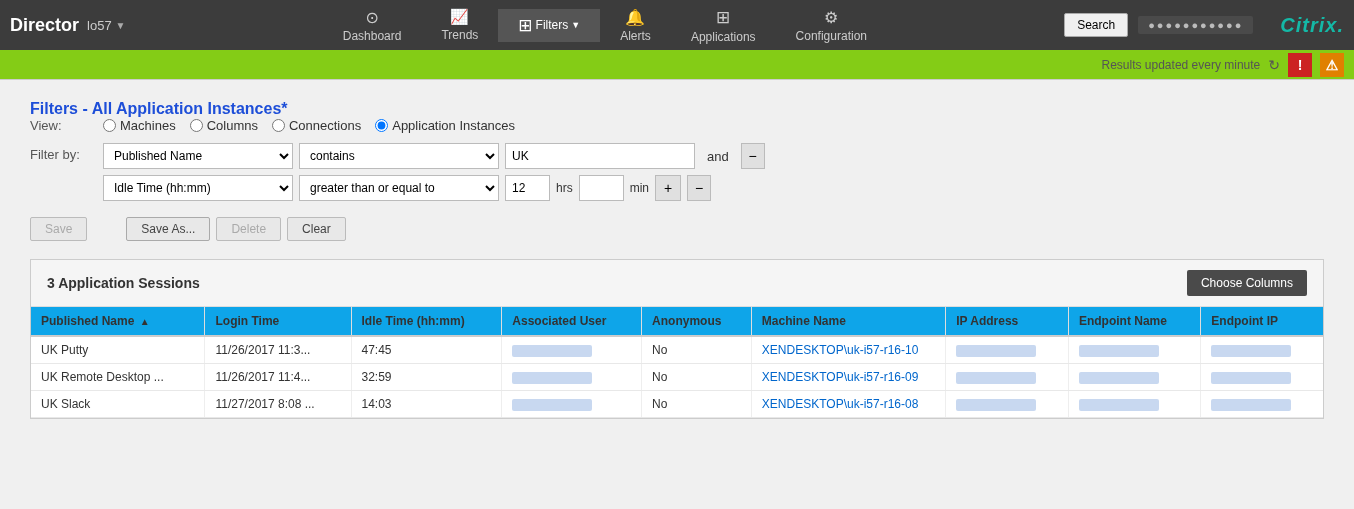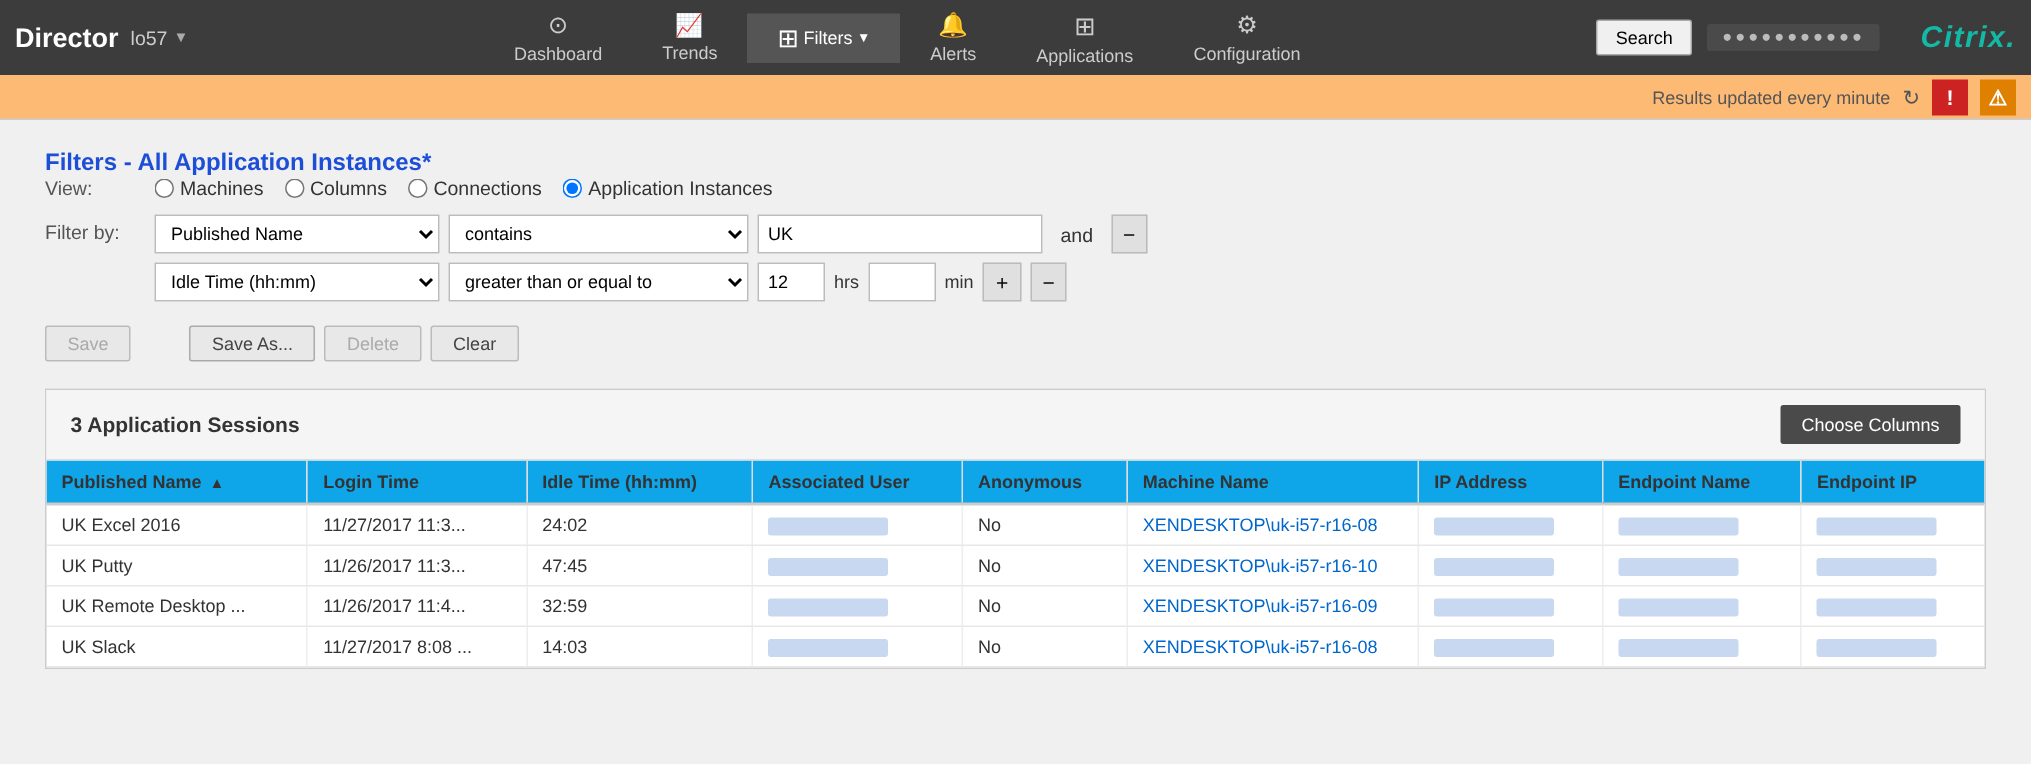--- a/index.html
+++ b/index.html
@@ -75,21 +75,21 @@
     .nav-logo {
       color: #fff;
       font-size: 22px;
       font-style: italic;
       font-weight: bold;
       letter-spacing: 1px;
     }
 
     
     .status-bar {
-      background: #fdba74;
+      background: #84cc16;
       height: 30px;
       display: flex;
       align-items: center;
       justify-content: flex-end;
       padding: 0 10px;
       gap: 8px;
       border-bottom: 1px solid #ccc;
     }
     .status-text {
       font-size: 12px;
@@ -477,31 +477,20 @@
             </th>
             <th>
               <span>Endpoint Name</span>
             </th>
             <th>
               <span>Endpoint IP</span>
             </th>
           </tr>
         </thead>
         <tbody id="table-body">
-        <tr>
-              <td>UK Excel 2016</td>
-              <td>11/27/2017 11:3...</td>
-              <td>24:02</td>
-              <td><span class="blurred">   </span></td>
-              <td>No</td>
-              <td><a class="link-blue" href="#">XENDESKTOP\uk-i57-r16-08</a></td>
-              <td><span class="blurred">   </span></td>
-              <td><span class="blurred">   </span></td>
-              <td><span class="blurred">   </span></td>
-            </tr>
             <tr>
               <td>UK Putty</td>
               <td>11/26/2017 11:3...</td>
               <td>47:45</td>
               <td><span class="blurred">   </span></td>
               <td>No</td>
               <td><a class="link-blue" href="#">XENDESKTOP\uk-i57-r16-10</a></td>
               <td><span class="blurred">   </span></td>
               <td><span class="blurred">   </span></td>
               <td><span class="blurred">   </span></td>

